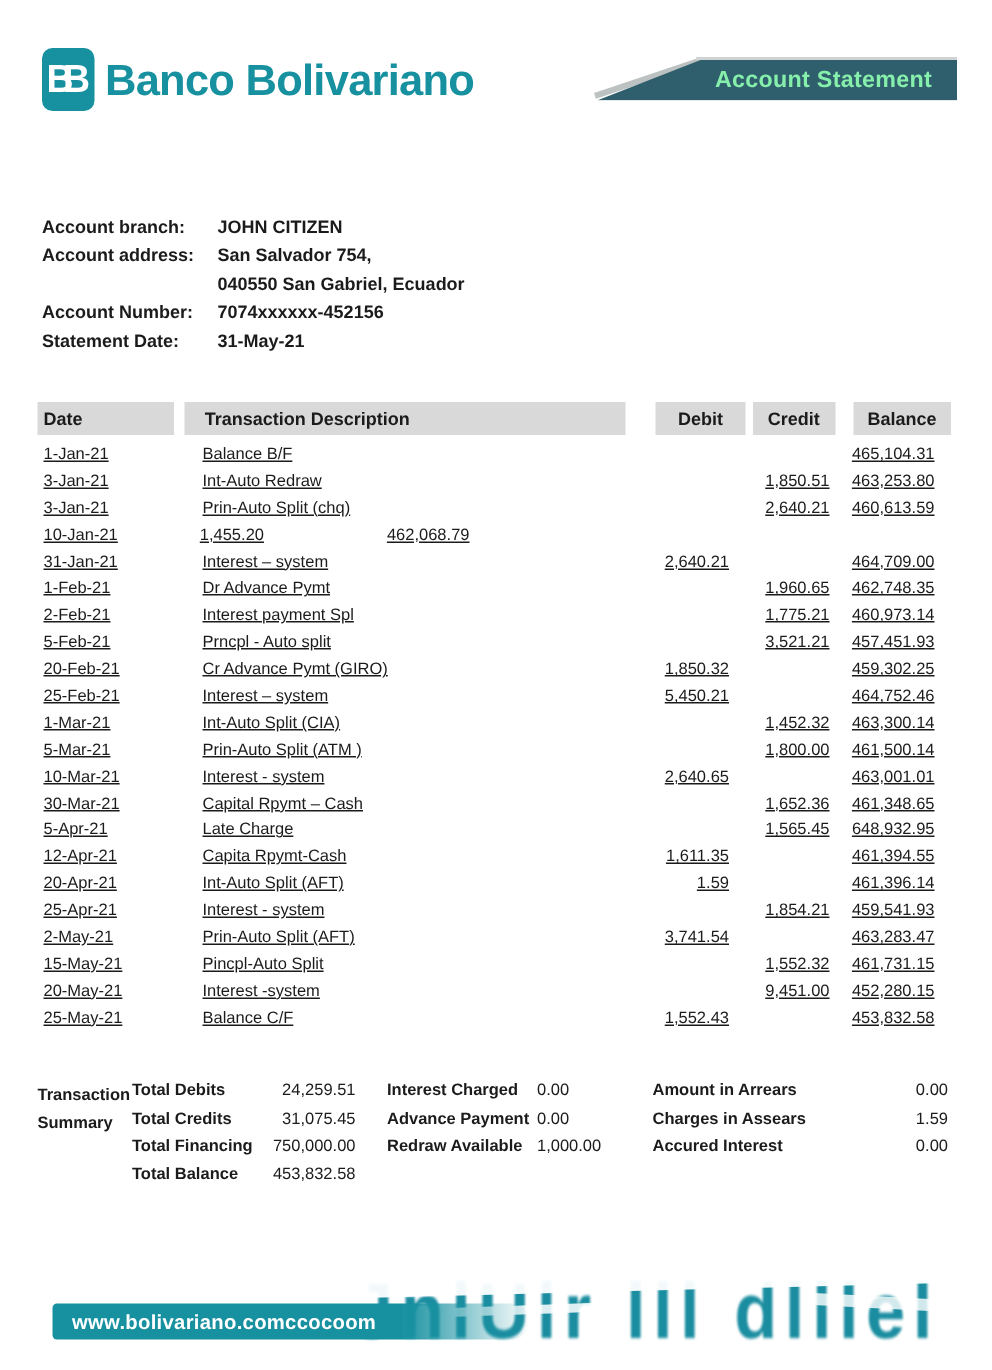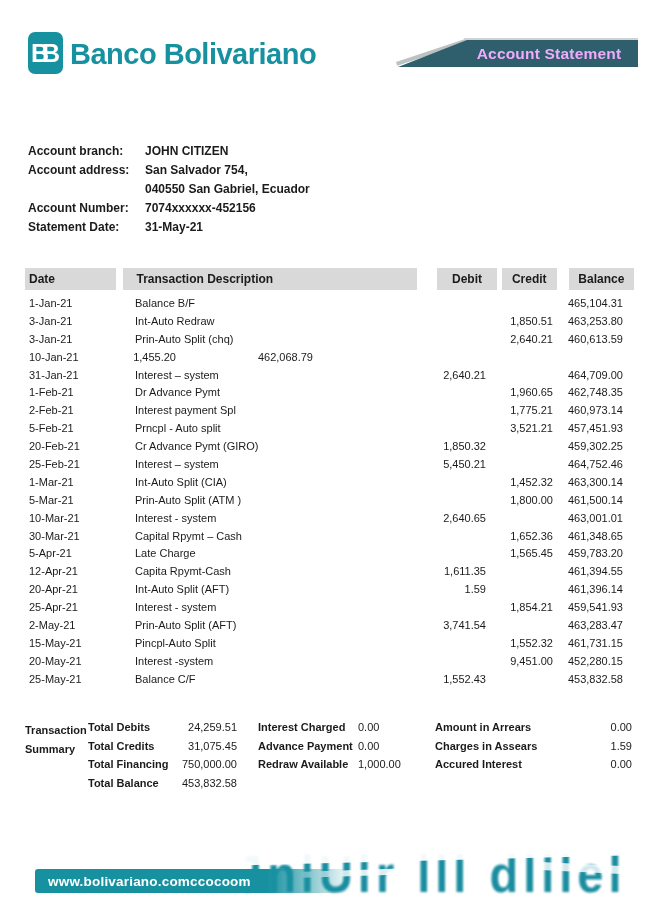--- a/index.html
+++ b/index.html
@@ -14,38 +14,38 @@
     padding-right:7px; transform:scaleY(1.05); }
   .brand-name { position:absolute; left:70px; top:38px; font-size:29px; font-weight:bold;
     color:#1791a0; letter-spacing:-0.5px; }
 
   .banner-wedge { position:absolute; left:396px; top:62px; width:76px; height:3.5px;
     background:#bcc1c1; transform:rotate(-18.5deg); transform-origin:0 0; }
   .banner-topline { position:absolute; left:464px; top:38px; width:174px; height:2px; background:#cfd3d3; }
   .banner { position:absolute; left:398px; top:40px; width:240px; height:27px;
     background:#2f5f6c; clip-path:polygon(69px 0, 100% 0, 100% 100%, 0 100%);
     display:flex; align-items:center; justify-content:center; padding-left:62px; }
-  .banner span { color:#f0abfc; font-weight:bold; font-size:15.5px; letter-spacing:0.2px; }
+  .banner span { color:#86efac; font-weight:bold; font-size:15.5px; letter-spacing:0.2px; }
 
   
   .acct { position:absolute; left:28px; top:141px; font-size:12px; }
   .acct .arow { display:flex; height:19px; align-items:center; }
   .acct .alabel { width:117px; font-weight:bold; }
   .acct .avalue { font-weight:bold; }
 
   
   .tbl { position:absolute; left:25px; top:268px; width:609px; }
   .thead { display:flex; height:22px; font-size:12px; font-weight:bold; }
   .thead > span { background:#d9d9d9; display:flex; align-items:center; }
   .h-date    { width:95px;  margin-right:7px; padding-left:4px; }
   .h-desc    { width:305px; margin-right:20px; padding-left:13px; }
   .h-debit   { width:62px;  margin-right:5px; justify-content:center; }
   .h-credit  { width:57px;  margin-right:12px; justify-content:center;text-align:right; }
   .h-balance { width:68px;  justify-content:center; }
-  .tbody { margin-top:4px; }
+  .tbody { margin-top:4px;text-decoration:underline; }
   .trow { display:flex; height:17.9px; font-size:11px; align-items:center; }
   .c-date    { width:95px;  margin-right:7px; padding-left:4px; }
   .c-desc    { width:305px; margin-right:5px; padding-left:8px; }
   .c-debit   { width:62px;  margin-right:5px; text-align:right; padding-right:13px; }
   .c-credit  { width:57px;  margin-right:5px; text-align:right; padding-right:8px; }
   .c-balance { width:68px;  text-align:right; padding-right:11px; }
 
   
   .summary { position:absolute; left:0; top:721px; width:661px; font-size:11px; }
   .sum-title { position:absolute; left:25px; top:0; font-weight:bold; }
@@ -241,21 +241,21 @@
     <span class="c-debit"></span>
     <span class="c-credit">1,652.36</span>
     <span class="c-balance">461,348.65</span>
   </div>
 
   <div class="trow">
     <span class="c-date">5-Apr-21</span>
     <span class="c-desc">Late Charge</span>
     <span class="c-debit"></span>
     <span class="c-credit">1,565.45</span>
-    <span class="c-balance">459,783.20</span>
+    <span class="c-balance">648,932.95</span>
   </div>
 
   <div class="trow">
     <span class="c-date">12-Apr-21</span>
     <span class="c-desc">Capita Rpymt-Cash</span>
     <span class="c-debit">1,611.35</span>
     <span class="c-credit"></span>
     <span class="c-balance">461,394.55</span>
   </div>
 

